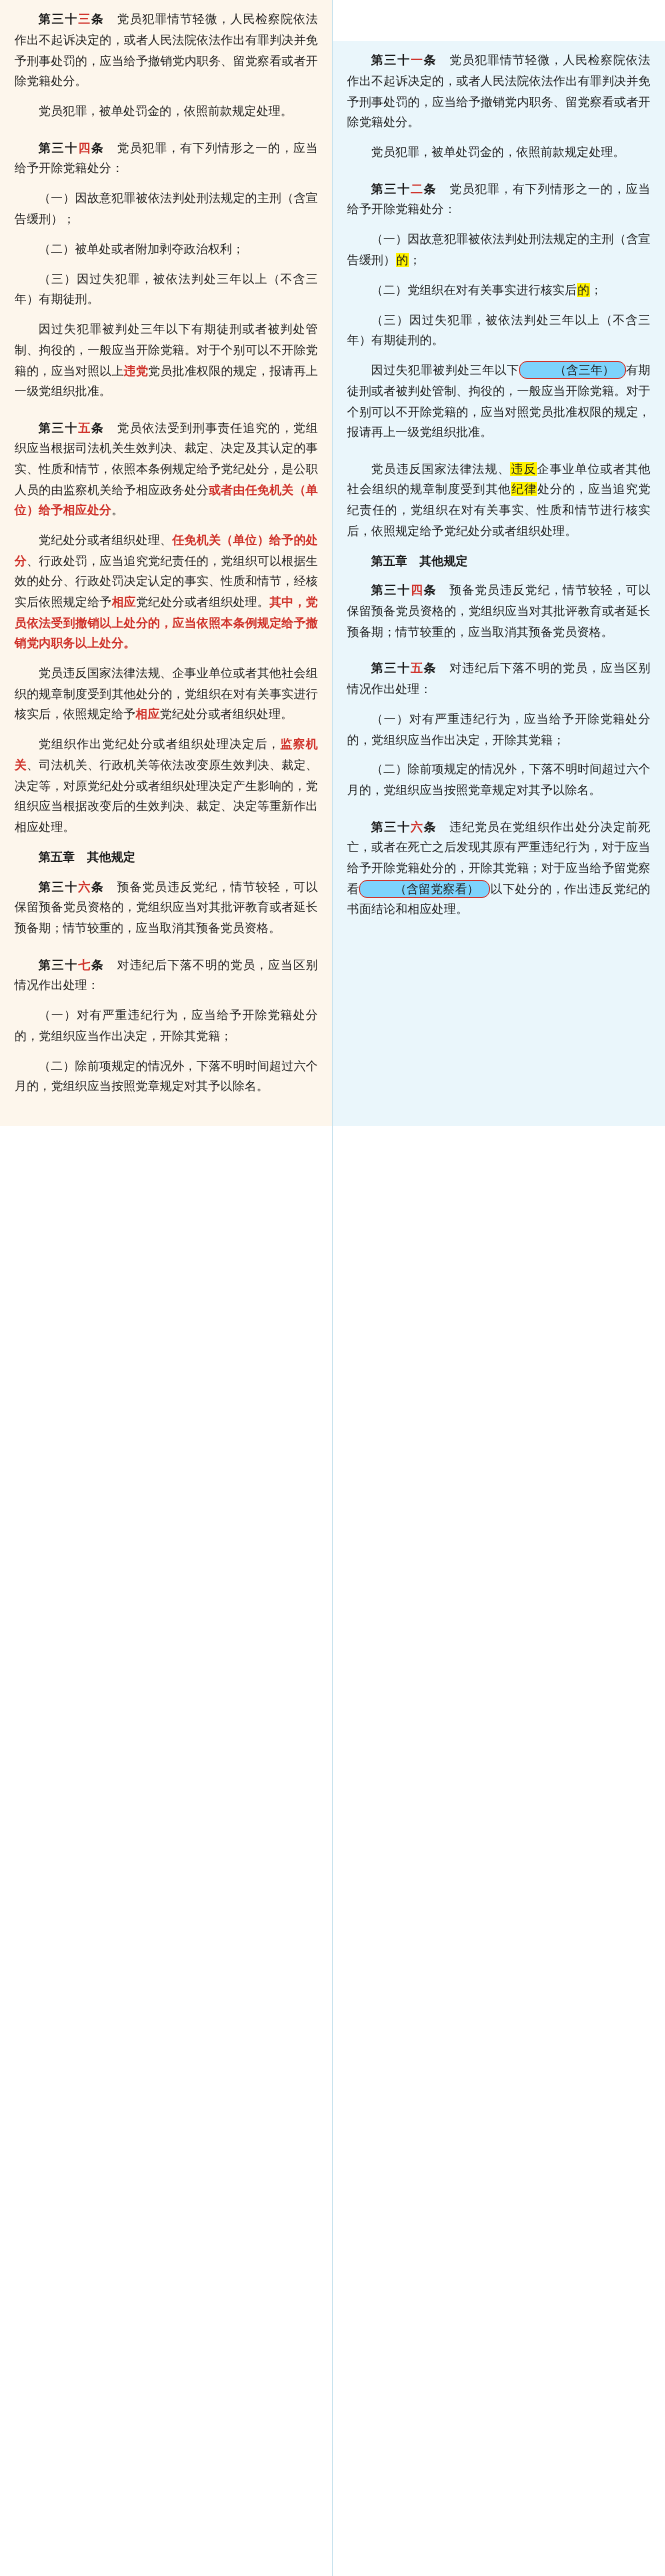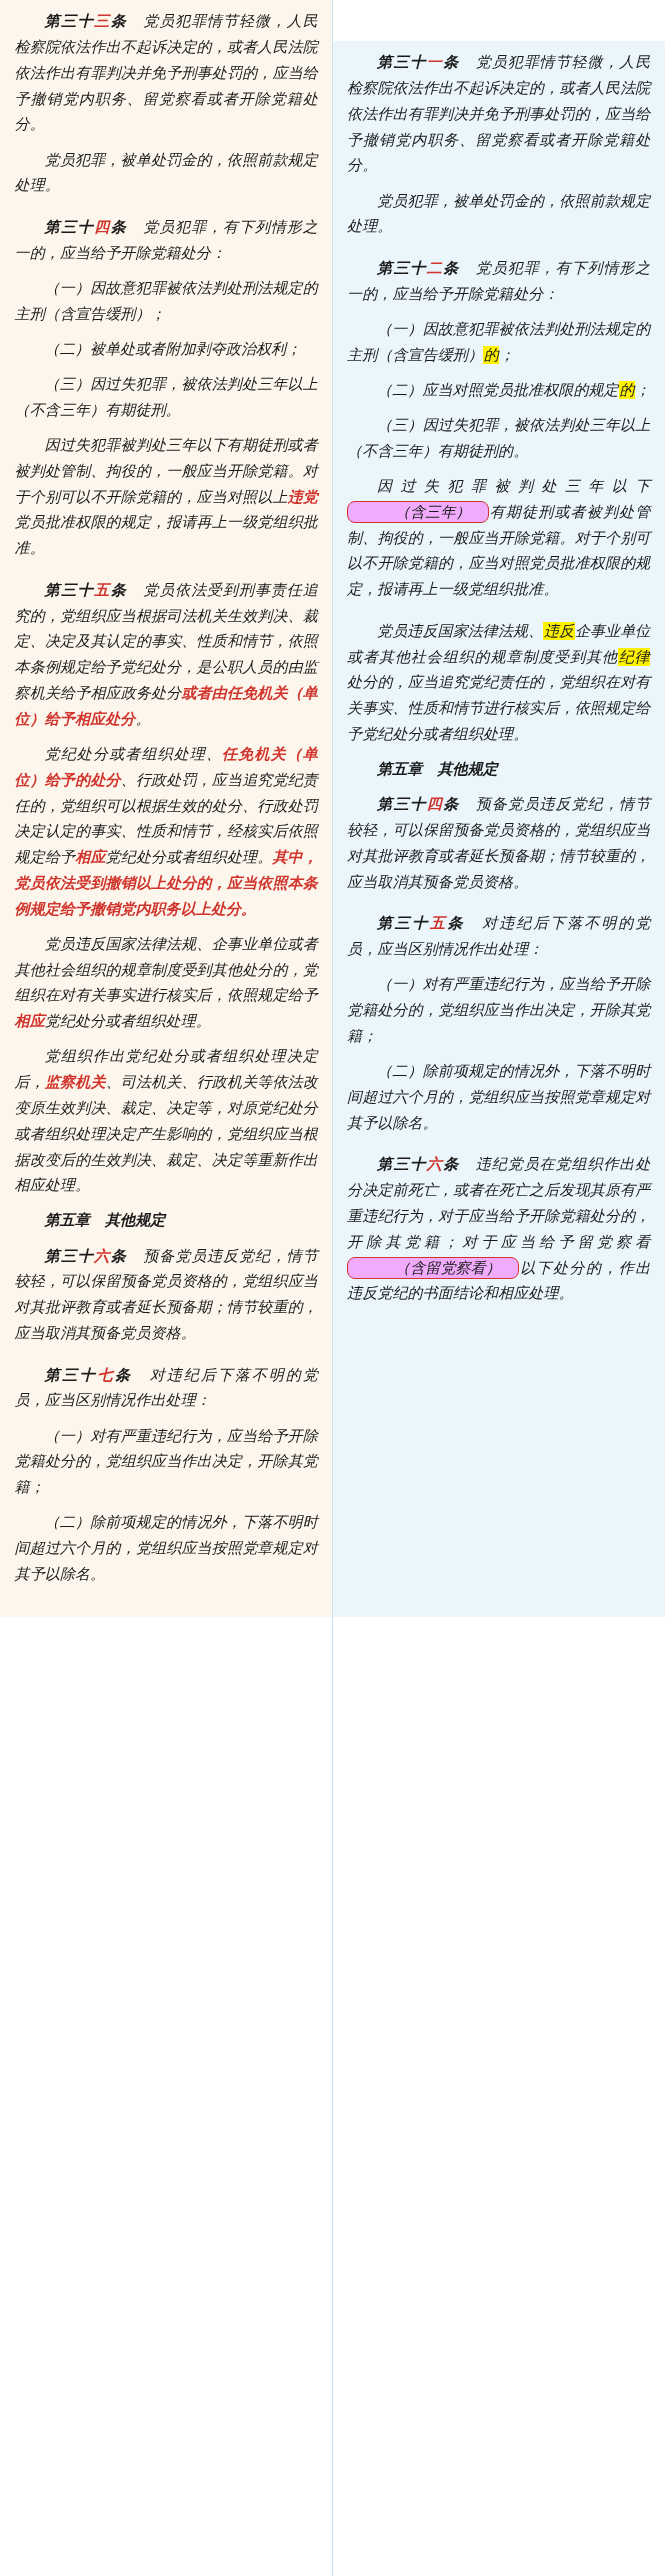--- a/index.html
+++ b/index.html
@@ -34,27 +34,26 @@
   .divider {
     position: absolute;
     left: 332px;
     top: 0;
     bottom: 0;
     width: 1.3px;
     background: #c9e3ee;
   }
   p.para {
     margin: 0 0 9.3px 0;
-    font-size: 15px;
+    font-size: 12px;
     line-height: 1.72;
     color: #1a1a1a;
     text-align: justify;
     text-indent: 2em;
     letter-spacing: 0.1px;
-    font-style: italic;
   }
   .chapter {
     margin: 22.6px 0 14.6px 0;
     font-size: 10.6px;
     font-weight: bold;
     color: #1a1a1a;
     text-align: center;
     text-indent: 0;
     letter-spacing: 1.3px;
   }
@@ -70,24 +69,24 @@
   }
   .hl-red {
     color: #d0342c;
     font-weight: bold;
   }
   .hl-red-b {
     color: #d0342c;
     font-weight: bold;
   }
   .box-yellow {
-    background: #f0abfc;
+    background: #7dd3fc;
     border: 1px solid #d0342c;
     border-radius: 8px;
-    padding: 0 17px;
+    padding: 0 10px;
     display: inline-block;
     line-height: 1.35;
     color: #1a1a1a;
   }
   .spacer-sm { height: 6.7px; }
 </style>
 </head>
 <body>
 
 <div id="page">
@@ -169,21 +168,21 @@
       <div class="spacer-sm"></div>
 
       <p class="para">
         <span class="art"><span>第三十</span><span class="num-red">二</span><span>条</span></span><span>　党员犯罪，有下列情形之一的，应当给予开除党籍处分：</span>
       </p>
 
       <p class="para">
         <span>（一）因故意犯罪被依法判处刑法规定的主刑（含宣告缓刑）</span><span class="hl-yellow">的</span><span>；</span>
       </p>
       <p class="para">
-        <span>（二）应当对照党员批准权限的规定</span><span class="hl-yellow">的</span><span>；</span>
+        <span>（二）党组织在对有关事实进行核实后</span><span class="hl-yellow">的</span><span>；</span>
       </p>
       <p class="para">
         <span>（三）因过失犯罪，被依法判处三年以上（不含三年）有期徒刑的。</span>
       </p>
 
       <p class="para">
         <span>因过失犯罪被判处三年以下</span><span class="box-yellow">（含三年）</span><span>有期徒刑或者被判处管制、拘役的，一般应当开除党籍。对于个别可以不开除党籍的，应当对照党员批准权限的规定，报请再上一级党组织批准。</span>
       </p>
 
       <div class="spacer-sm"></div>

